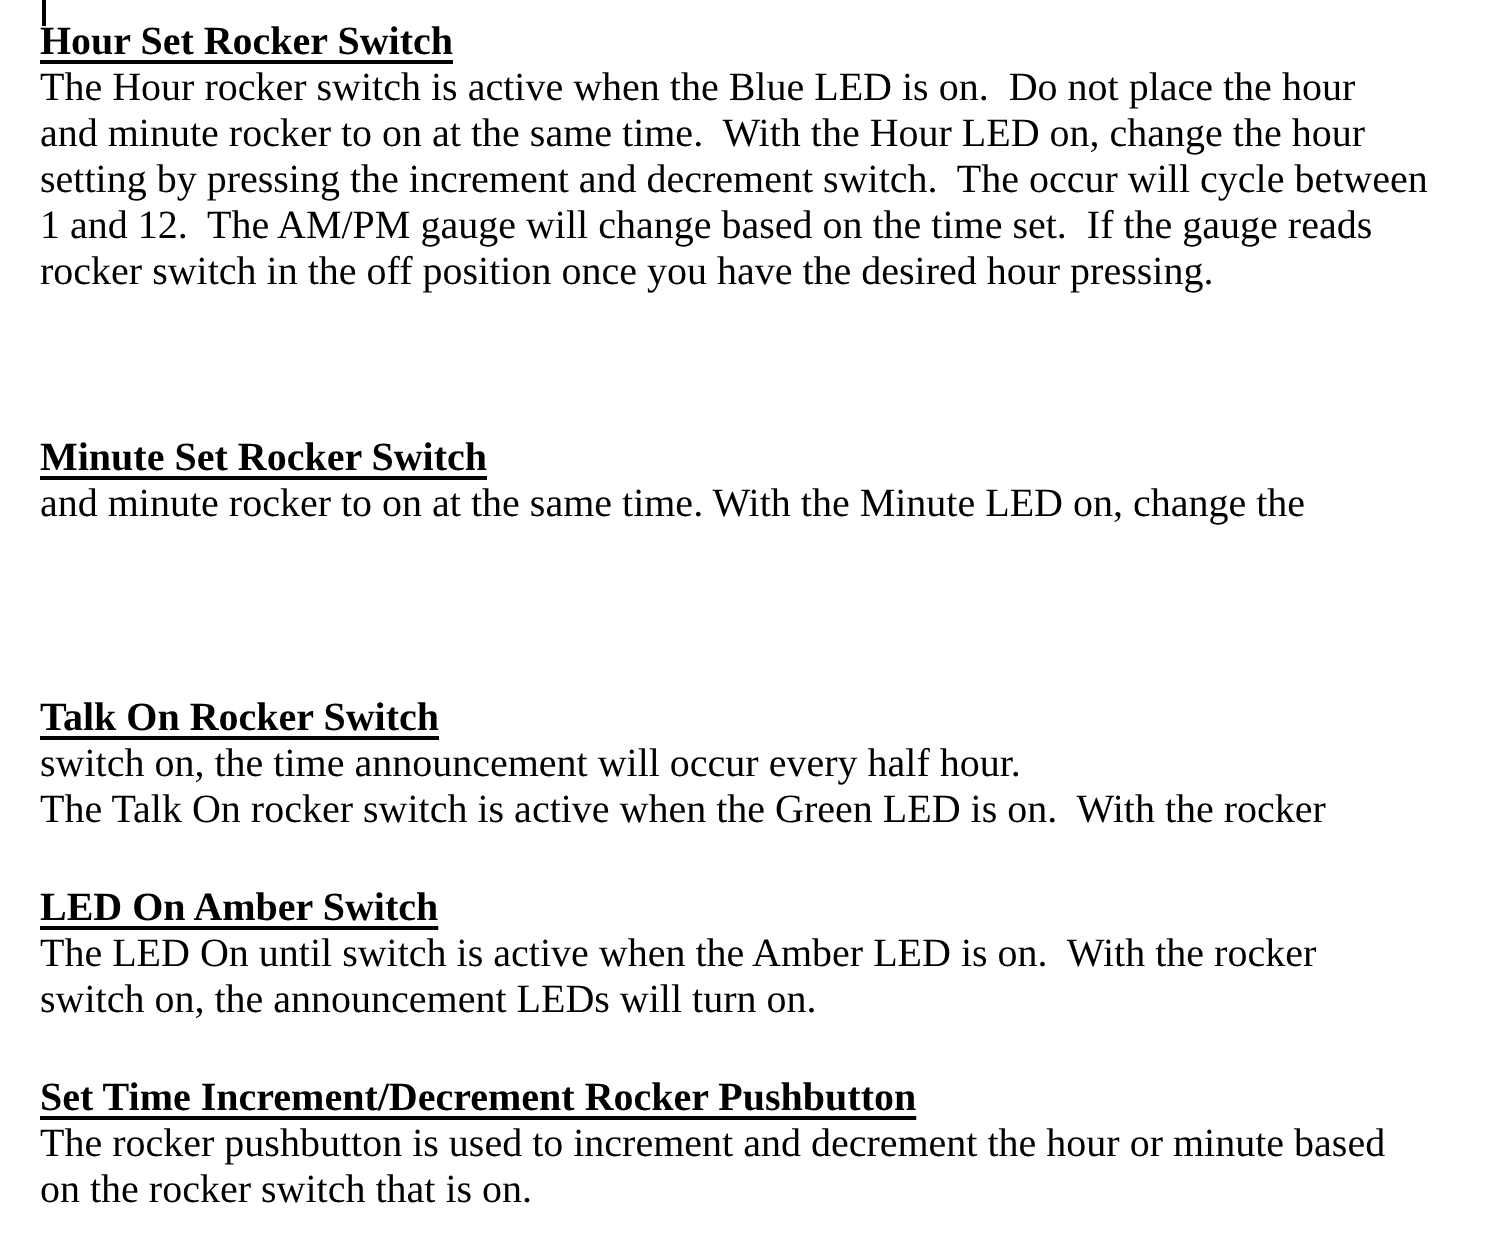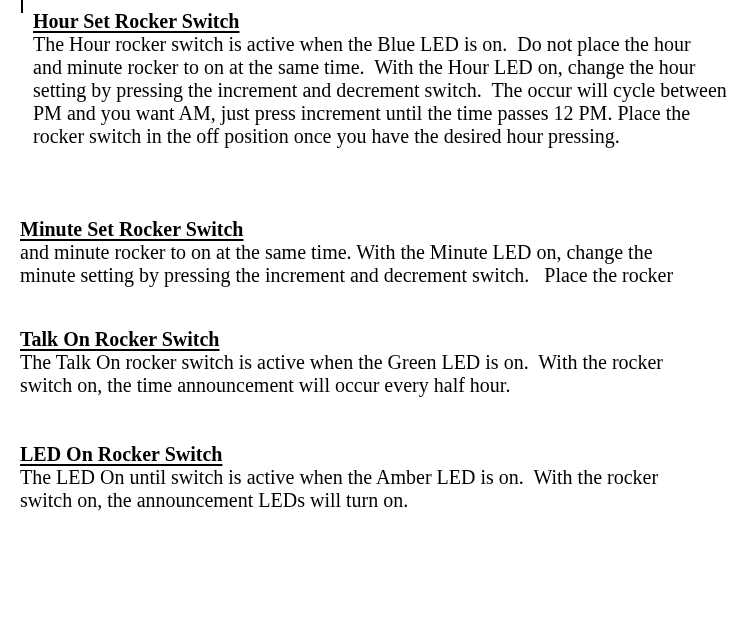--- a/index.html
+++ b/index.html
@@ -26,23 +26,23 @@
     top: 0;
     width: 2px;
     height: 13px;
     background: #000000;
   }
   .section {
     position: absolute;
     left: 20px;
     right: 6px;
   }
-  .section:nth-of-type(1) { top: 10px; margin-left: 13px; }
+  .section:nth-of-type(1) { top: 10px; }
   .section:nth-of-type(2) { top: 218px; }
-  .section:nth-of-type(3) { top: 328px; }
+  .section:nth-of-type(3) { top: 348px; }
   .section:nth-of-type(4) { top: 443px; }
   .section:nth-of-type(5) { top: 538px; }
   .heading {
     font-size: 20px;
     line-height: 23px;
     font-weight: bold;
     text-decoration: underline;
     text-decoration-thickness: 2px;
     text-underline-offset: 3px;
     white-space: pre;
@@ -57,31 +57,35 @@
 <body>
 
 <main class="page">
   <div class="text-cursor"></div>
 
 <section class="section">
       <div class="heading">Hour Set Rocker Switch</div>
       <div class="line">The Hour rocker switch is active when the Blue LED is on.  Do not place the hour</div>
       <div class="line">and minute rocker to on at the same time.  With the Hour LED on, change the hour</div>
       <div class="line">setting by pressing the increment and decrement switch.  The occur will cycle between</div>
-      <div class="line">PM and you want AM, just press increment until the time passes 12 PM. Place the</div>
+      <div class="line">1 and 12.  The AM/PM gauge will change based on the time set.  If the gauge reads</div>
       <div class="line">rocker switch in the off position once you have the desired hour pressing.</div>
     </section>
     <section class="section">
       <div class="heading">Minute Set Rocker Switch</div>
       <div class="line">and minute rocker to on at the same time. With the Minute LED on, change the</div>
-      <div class="line">minute setting by pressing the increment and decrement switch.   Place the rocker</div>
     </section>
     <section class="section">
       <div class="heading">Talk On Rocker Switch</div>
+      <div class="line">switch on, the time announcement will occur every half hour.</div>
       <div class="line">The Talk On rocker switch is active when the Green LED is on.  With the rocker</div>
-      <div class="line">switch on, the time announcement will occur every half hour.</div>
     </section>
     <section class="section">
-      <div class="heading">LED On Rocker Switch</div>
+      <div class="heading">LED On Amber Switch</div>
       <div class="line">The LED On until switch is active when the Amber LED is on.  With the rocker</div>
       <div class="line">switch on, the announcement LEDs will turn on.</div>
+    </section>
+    <section class="section">
+      <div class="heading">Set Time Increment/Decrement Rocker Pushbutton</div>
+      <div class="line">The rocker pushbutton is used to increment and decrement the hour or minute based</div>
+      <div class="line">on the rocker switch that is on.</div>
     </section>
   </main>
 
 </body></html>

